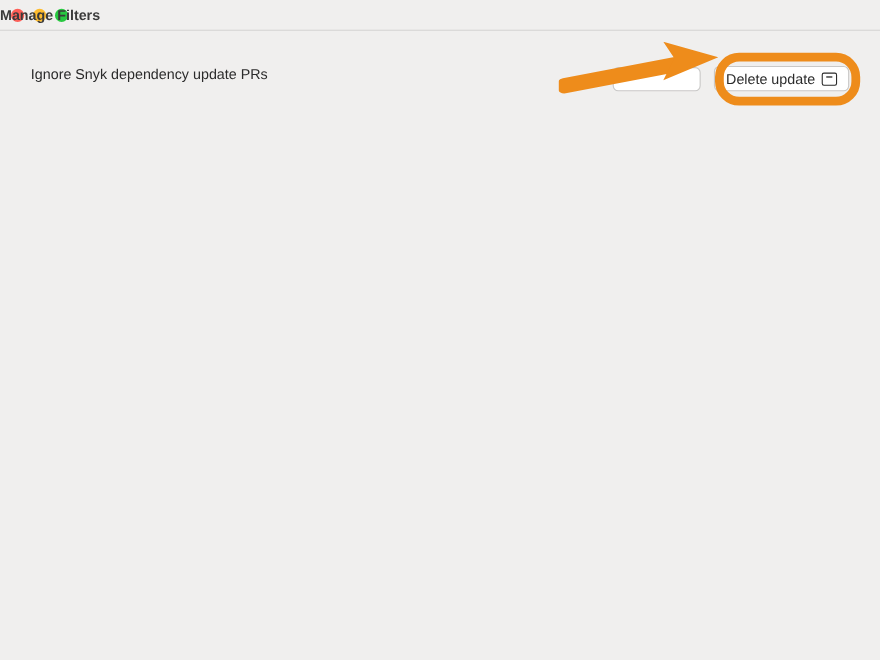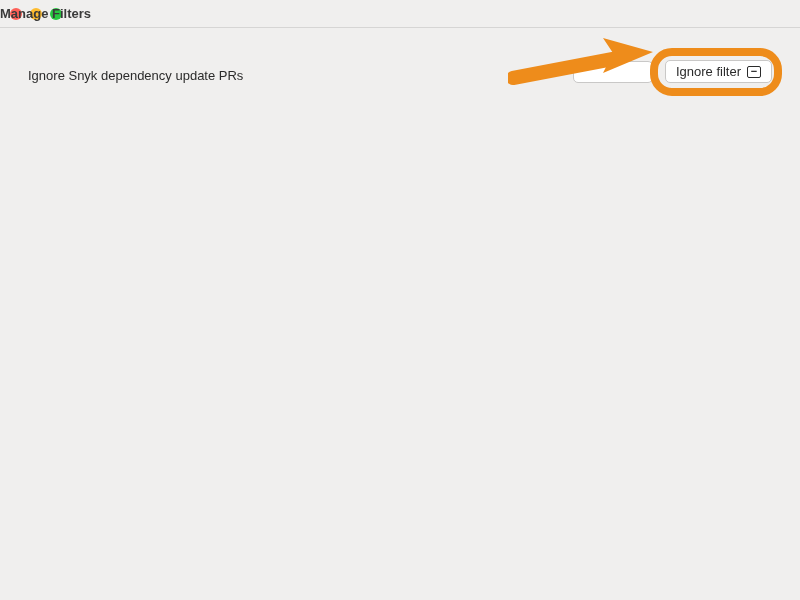--- a/index.html
+++ b/index.html
@@ -44,21 +44,21 @@
       text-align: left;
       font-size: 13px;
       font-weight: 600;
       color: #3a3a3a;
       pointer-events: none;
     }
     .content {
       padding: 32px 28px;
       display: flex;
       justify-content: space-between;
-      align-items: flex-end;
+      align-items: flex-start;
     }
     .filter-name {
       font-size: 13px;
       color: #2b2b2b;
     }
     .right-side {
       display: flex;
       align-items: center;
       gap: 12px;
       position: relative;
@@ -118,21 +118,21 @@
     <div class="light green"></div>
   </div>
   <div class="title">Manage Filters</div>
 </div>
 
 <div class="content">
   <div class="filter-name">Ignore Snyk dependency update PRs</div>
   <div class="right-side">
     <div class="partial-button"></div>
     <button class="delete-button">
-      <span>Ignore filter</span>
+      <span>Delete update</span>
       <span class="minus-icon">−</span>
     </button>
   </div>
 </div>
 
 <div class="highlight-ring" style="left:650px; top:48px; width:132px; height:48px;"></div>
 
 <svg class="arrow-annotation" style="left:508px; top:38px;" width="150" height="60" viewBox="0 0 150 60">
   <path d="M 5 40 L 110 20" stroke="#ee8c1b" stroke-width="14" stroke-linecap="round" fill="none"></path>
   <polygon points="145,14 95,0 105,15 95,35" fill="#ee8c1b"></polygon>

